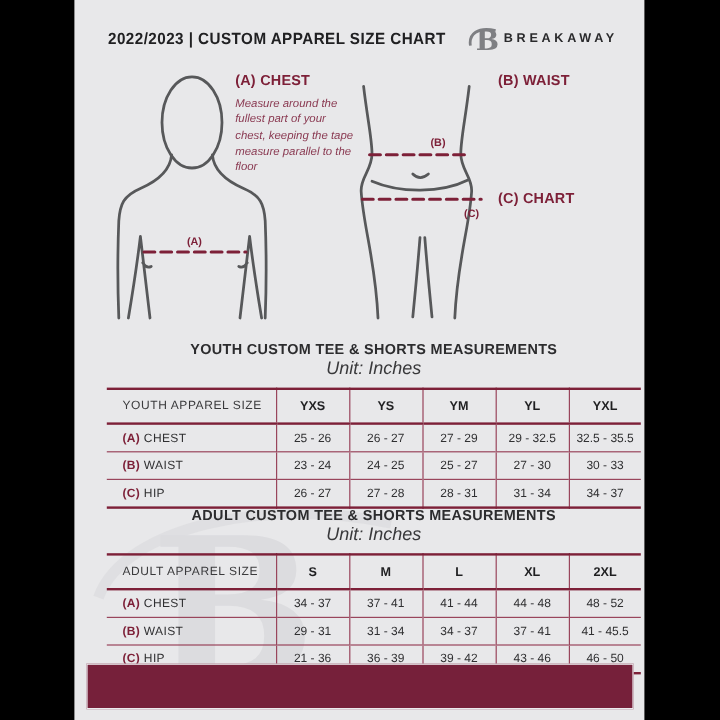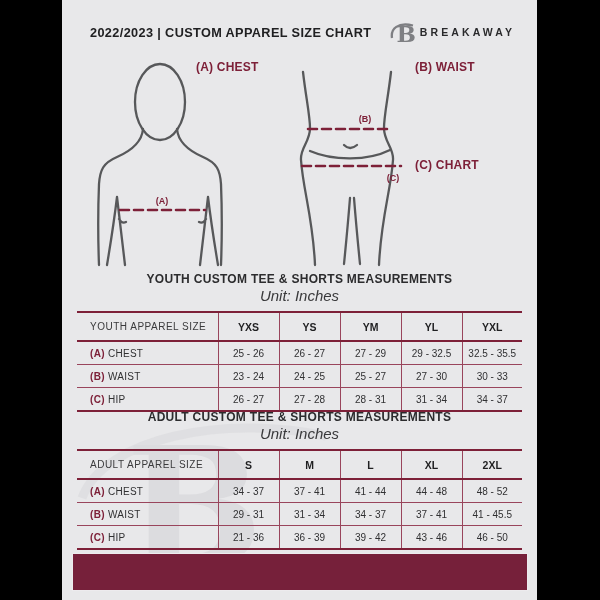--- a/index.html
+++ b/index.html
@@ -30,21 +30,21 @@
   .fig path, .fig ellipse { fill:none; stroke:var(--figure-stroke,#57585a); stroke-width:2.3; stroke-linecap:round; }
   .fig .dash { stroke:var(--maroon,#8e2038); stroke-width:2.6; stroke-dasharray:9 5; }
   .fig text { font-family:"Liberation Sans",sans-serif; font-size:9px; font-weight:bold; fill:var(--maroon,#8e2038); }
   .instr { position:absolute; }
   .instr-heading { font-size:12px; font-weight:bold; color:var(--maroon,#7d1f3a); letter-spacing:.2px; }
   .instr-body {
     margin-top:6px; font-size:9.5px; line-height:1.4; font-style:italic;
     font-weight:500; color:var(--mauve-text,#8a3a52);
   }
   
-  .section { position:absolute; left:0; width:100%; z-index:1; }
+  .section { position:absolute; left:12px; width:100%; z-index:1;margin-top:12px; }
   .section-youth { top:272px; }
   .section-adult { top:410px; }
   .table-title { text-align:center; font-size:12px; font-weight:bold; color:#2c2c2e; letter-spacing:.3px; }
   .table-unit { text-align:center; font-size:15px; font-weight:normal; font-style:italic; color:#39393b; margin-top:1px; }
   .size-table {
     margin:7px auto 0; width:445px; border-collapse:collapse; table-layout:fixed;
     border-top:2px solid var(--maroon,#7d2038); border-bottom:2px solid var(--maroon,#7d2038);
   }
   .size-table th, .size-table td { padding:0; }
   .size-table th+th, .size-table td+td { border-left:1.4px solid var(--table-line,#99455c);text-align:center; }
@@ -91,20 +91,21 @@
       <path d="M65,72 C64,84 55,93 39,100 C25,106 22,113 21,127 C20,152 20,182 21,208"></path>
       <path d="M99,72 C100,84 109,93 125,100 C139,106 142,113 143,127 C144,152 144,182 143,208"></path>
       <path d="M39,140 C36,165 32,190 29,208 M39,140 C42,165 45,190 47,208 M41,162 q 3,5 7,3"></path>
       <path d="M130,140 C133,165 137,190 140,208 M130,140 C127,165 124,190 122,208 M128,162 q -3,5 -7,3"></path>
       <path class="dash" d="M42,153 H127"></path>
       <text x="84" y="147" text-anchor="middle">(A)</text>
     </svg>
 
     <div class="instr" style="left:134px; top:60px; width:100px;">
       <div class="instr-heading">(A) CHEST</div>
+      <div class="instr-body">Measure around the fullest part of your chest, keeping the tape measure parallel to the floor</div>
     </div>
 
     <svg class="fig" style="left:226px; top:68px;" width="118" height="200" viewBox="0 0 118 200" aria-hidden="true">
       <path d="M15,4 C18,30 22,48 22,60 C22,74 12,80 13,92 C15,122 25,150 27,197"></path>
       <path d="M103,4 C100,30 96,48 96,60 C96,74 106,80 105,92 C103,122 93,150 91,197"></path>
       <path d="M56,77 q 6,6 13,0"></path>
       <path d="M22,83 C45,93 80,93 102,82"></path>
       <path d="M62,130 C60,155 58,176 56,196 M66,130 C68,155 70,176 72,196"></path>
       <path class="dash" d="M20,61 H104"></path>
       <path class="dash" d="M14,98 H113"></path>

